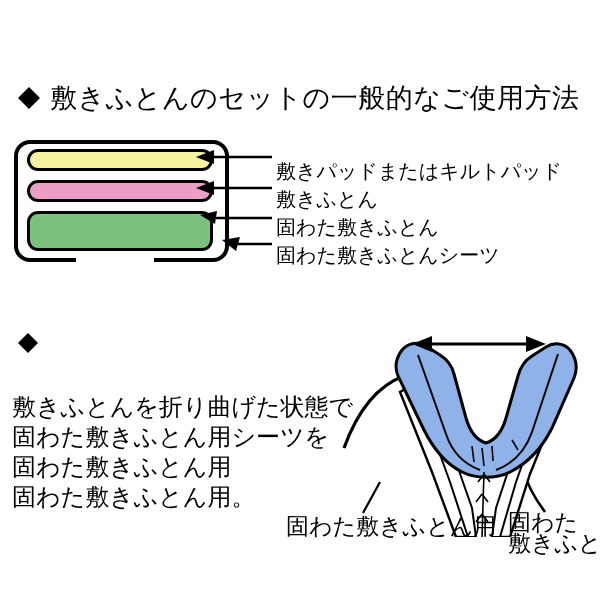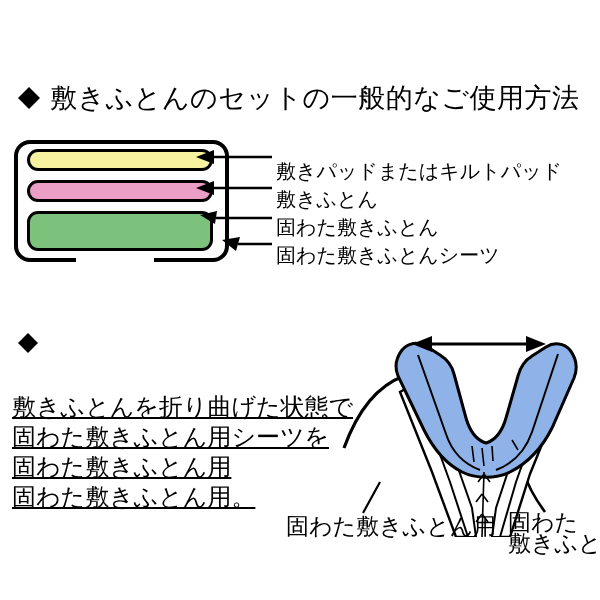--- a/index.html
+++ b/index.html
@@ -127,21 +127,21 @@
   
   #install-body {
     position: absolute;
     left: 12px;
     top: 392px;
     width: 330px;
     font-size: 24px;
     line-height: 30px;
     white-space: nowrap;
   }
-  #install-body div { height: 30px; text-decoration: underline; }
+  #install-body div { height: 30px; }
 
   
   #v-illustration {
     position: absolute;
     left: 372px;
     top: 322px;
     width: 228px;
     height: 215px;
   }
   #v-illustration svg { display: block; }

